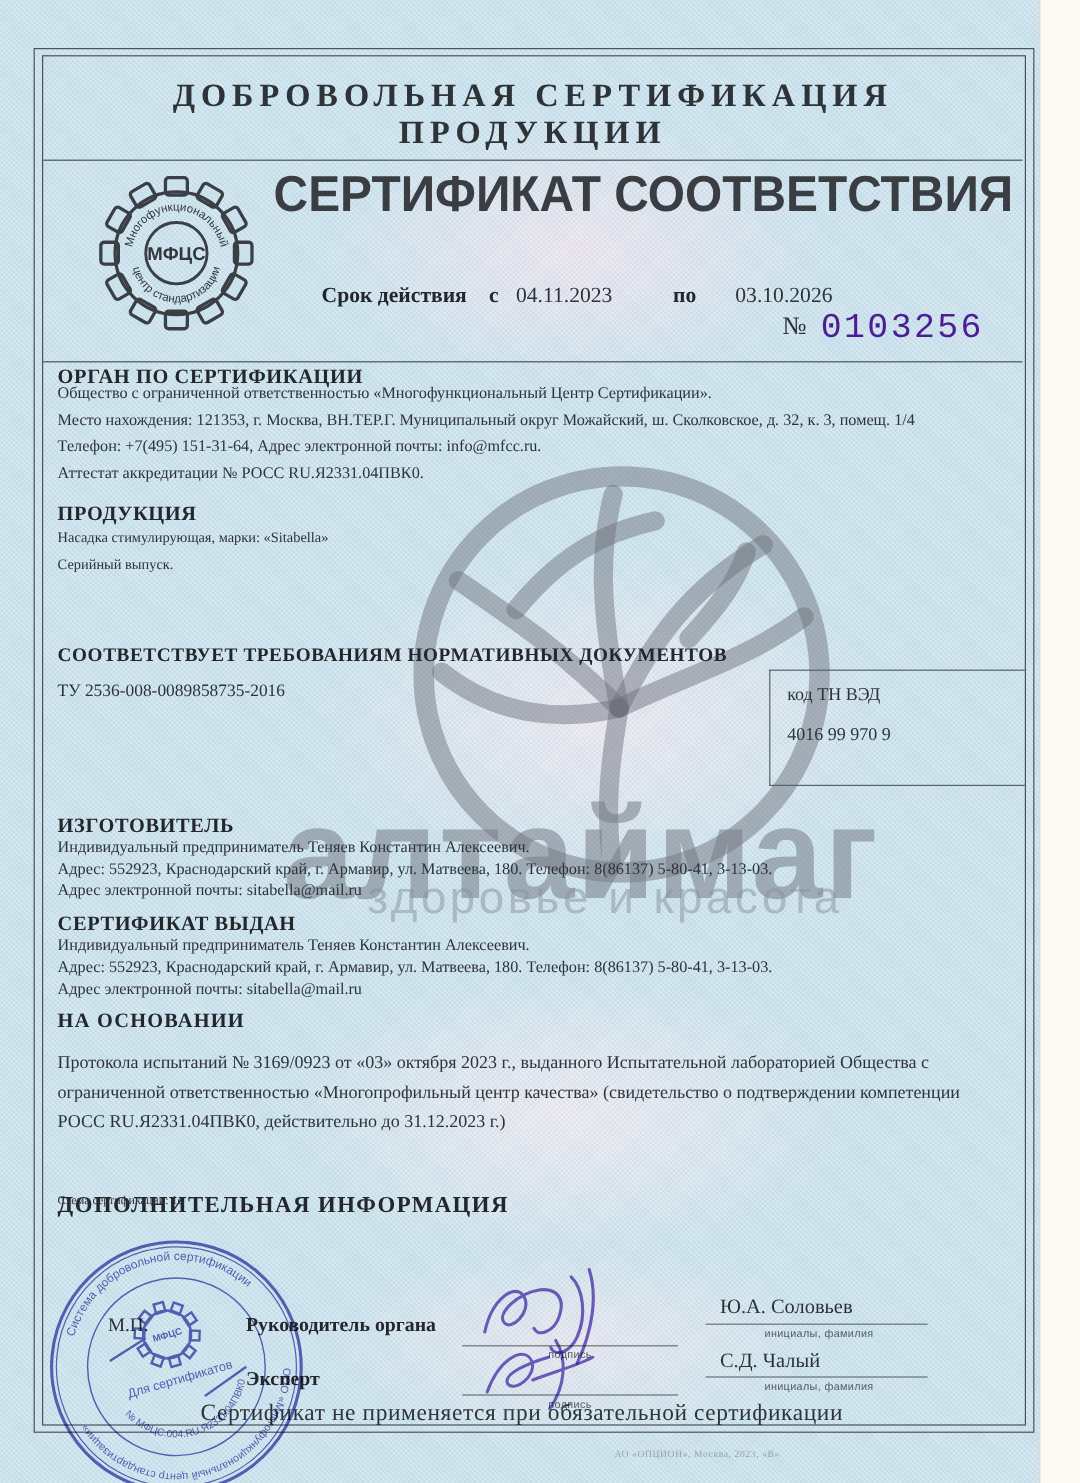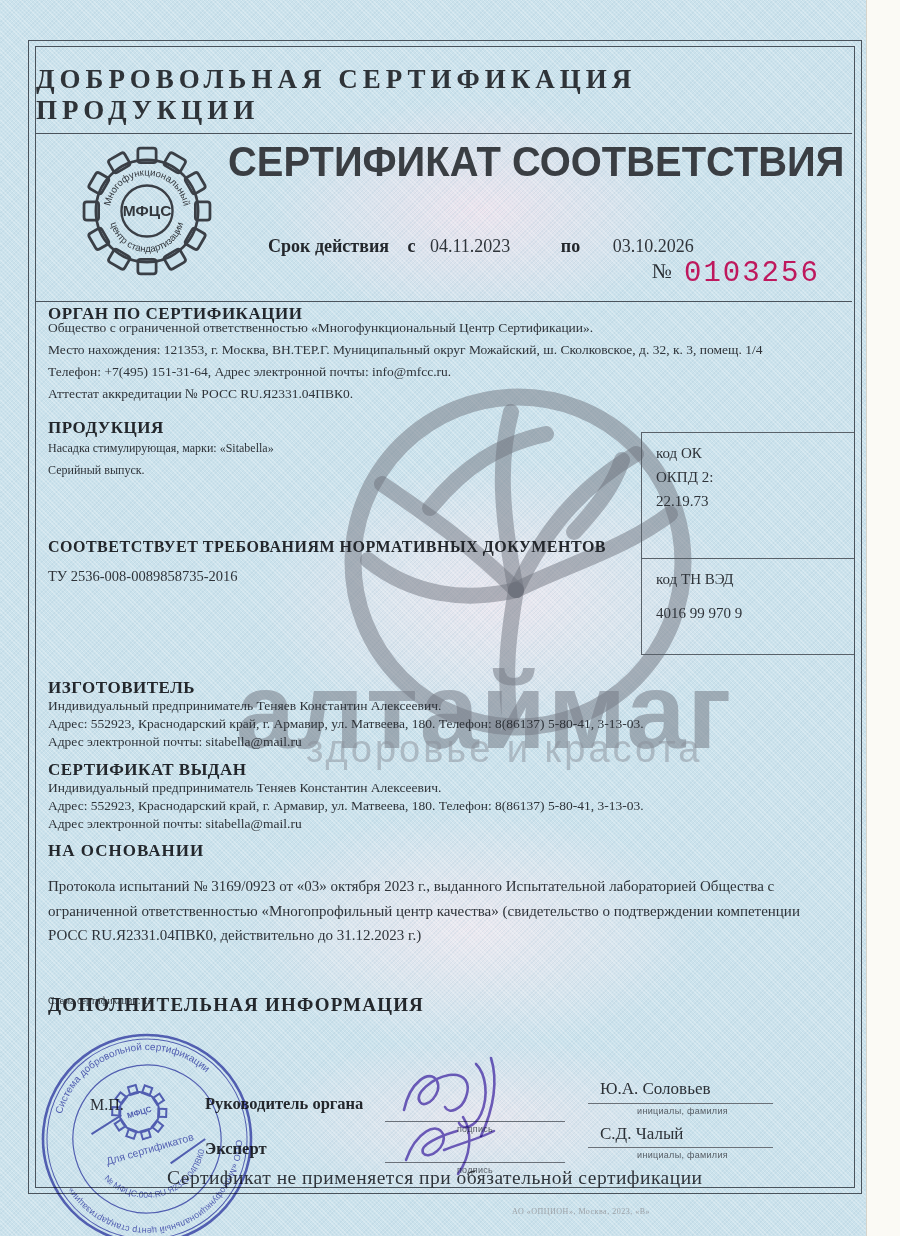--- a/index.html
+++ b/index.html
@@ -15,29 +15,29 @@
     repeating-linear-gradient(-45deg, rgba(148,184,204,.16) 0 1px, transparent 1px 3px);}
   .wm{position:absolute;z-index:2;pointer-events:none;}
   .wm-brand{left:236px;top:648px;font-family:"Liberation Sans","DejaVu Sans",sans-serif;
     font-weight:bold;font-size:108px;letter-spacing:2px;color:rgba(118,124,134,.55);
     transform:scaleX(.98);transform-origin:left top;white-space:nowrap;}
   .wm-tag{left:306px;top:728px;font-family:"Liberation Sans","DejaVu Sans",sans-serif;
     font-size:38px;letter-spacing:3px;color:rgba(138,144,154,.5);white-space:nowrap;}
   .abs{position:absolute;z-index:3;}
   .frame{position:absolute;border:1px solid #4a535c;z-index:3;}
   .hline{position:absolute;border-top:1px solid #4a535c;height:0;z-index:3;}
-  .banner-title{left:36px;top:64px;width:816px;font-weight:bold;
+  .banner-title{left:36px;top:64px;width:816px;text-align:center;font-weight:bold;
     font-size:27px;letter-spacing:5px;color:#2e3338;}
   .cert-title{left:228px;top:138px;font-family:"Liberation Sans","DejaVu Sans",sans-serif;
     font-weight:bold;font-size:42px;color:#3a3e43;transform:scaleX(.95);transform-origin:left top;
     letter-spacing:0;white-space:nowrap;}
   .serif19{font-size:19px;color:#2f343a;}
   .lbl-b{font-weight:bold;color:#23272c;}
   .red-num{font-family:"Liberation Mono","DejaVu Sans Mono",monospace;font-size:29px;
-    letter-spacing:2px;color:#be185d;}
+    letter-spacing:2px;color:#4c1d95;}
   .sec-h{font-weight:bold;font-size:17px;color:#23272c;letter-spacing:.5px;white-space:nowrap;}
   .body-txt{font-size:13.5px;color:#2e3339;line-height:22px;}
   .body-tight{font-size:13.5px;color:#2e3339;line-height:18px;}
   .codes-box{position:absolute;z-index:3;border-top:1px solid #596169;border-left:1px solid #596169;
     padding:8px 0 0 14px;font-size:15px;color:#2e3339;line-height:24px;}
   .sig-line{position:absolute;z-index:3;border-bottom:1px solid #6a7078;height:0;}
   .cap{position:absolute;z-index:3;font-family:"Liberation Sans","DejaVu Sans",sans-serif;
     font-size:9px;color:#555c64;text-align:center;letter-spacing:.3px;}
   .name{position:absolute;z-index:3;font-size:17px;color:#2b3036;}
   .role{position:absolute;z-index:3;font-weight:bold;font-size:16.5px;color:#23272c;}
@@ -129,25 +129,20 @@
     <div>Телефон: +7(495) 151-31-64, Адрес электронной почты: info@mfcc.ru.</div>
     <div>Аттестат аккредитации № РОСС RU.Я2331.04ПВК0.</div>
   </div>
 
   <div class="abs sec-h" style="left:48px;top:418px;">ПРОДУКЦИЯ</div>
   <div class="abs body-txt" style="left:48px;top:437px;width:560px;font-size:12px;">
     <div>Насадка стимулирующая, марки: «Sitabella»</div>
     <div>Серийный выпуск.</div>
   </div>
 
-  <div class="codes-box" style="left:641px;top:432px;width:198px;height:118px;">
-    <div>код ОК</div>
-    <div>ОКПД 2:</div>
-    <div>22.19.73</div>
-  </div>
   <div class="codes-box" style="left:641px;top:558px;width:198px;height:87px;border-bottom:1px solid #596169;">
     <div>код ТН ВЭД</div>
     <div style="margin-top:10px;">4016 99 970 9</div>
   </div>
 
   <div class="abs sec-h" style="left:48px;top:538px;font-size:16px;">СООТВЕТСТВУЕТ ТРЕБОВАНИЯМ НОРМАТИВНЫХ ДОКУМЕНТОВ</div>
   <div class="abs" style="left:48px;top:568px;font-size:14.5px;color:#2e3339;">ТУ 2536-008-0089858735-2016</div>
 
   <div class="abs sec-h" style="left:48px;top:678px;">ИЗГОТОВИТЕЛЬ</div>
   <div class="abs body-tight" style="left:48px;top:697px;width:790px;">

